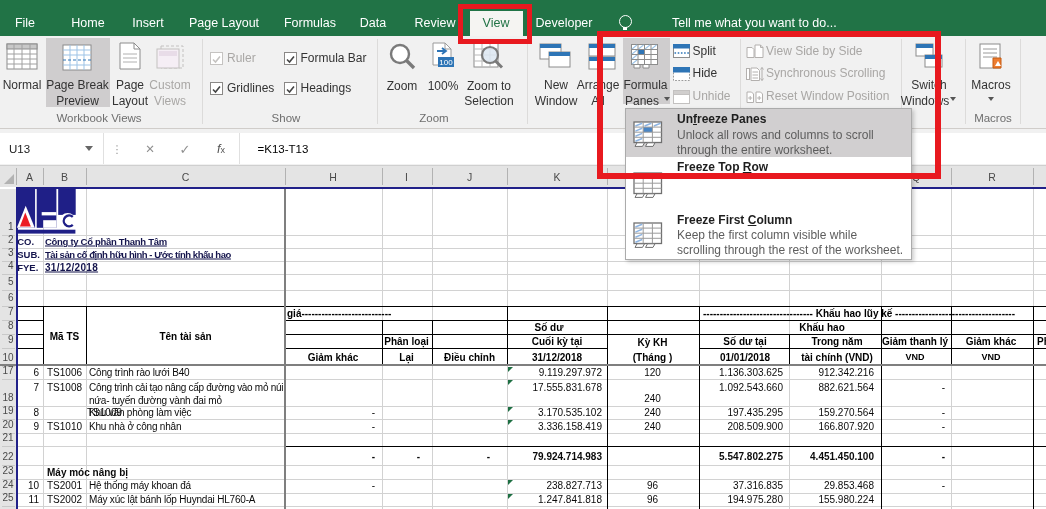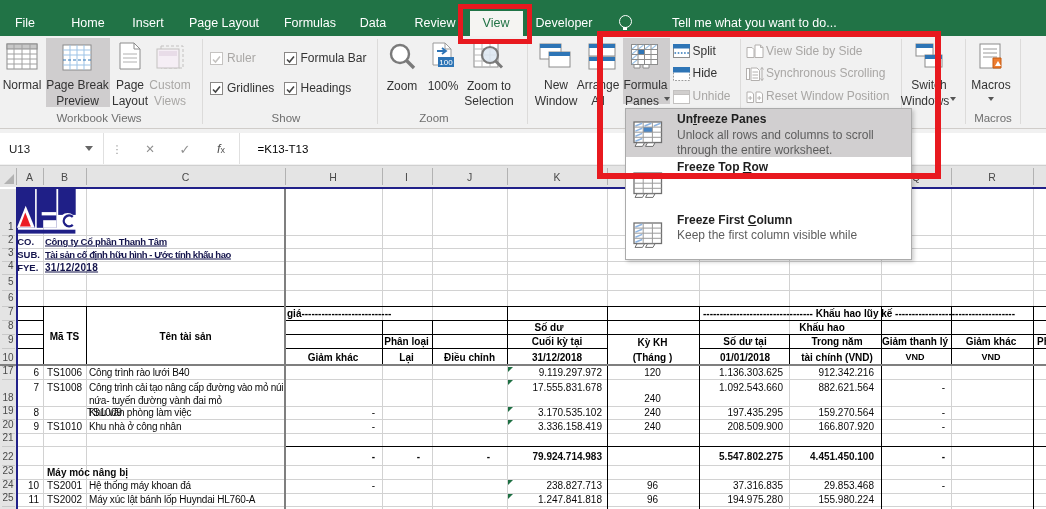--- a/index.html
+++ b/index.html
@@ -524,14 +524,15 @@
           <line x1="1" y1="16.3" x2="28.5" y2="16.3"></line>
         </g>
         <path d="M4 21.8 h7.5 l-2 3.6 h-7.5 z M14.5 21.8 h7.5 l-2 3.6 h-7.5 z" fill="#fff" stroke="#707070"></path>
       </svg></div>
 <div style="position:absolute;left:677px;top:119.4px;font-size:12px;color:#1e1e1e;white-space:nowrap;transform:translateY(-50%);font-weight:bold;">Un<u>f</u>reeze Panes</div>
 <div style="position:absolute;left:677px;top:134.9px;font-size:12px;color:#5d5d5d;white-space:nowrap;transform:translateY(-50%);">Unlock all rows and columns to scroll</div>
 <div style="position:absolute;left:677px;top:150.3px;font-size:12px;color:#5d5d5d;white-space:nowrap;transform:translateY(-50%);">through the entire worksheet.</div>
 <div style="position:absolute;left:677px;top:167.3px;font-size:12px;color:#1e1e1e;white-space:nowrap;transform:translateY(-50%);font-weight:bold;">Freeze Top <u>R</u>ow</div>
 <div style="position:absolute;left:677px;top:219.6px;font-size:12px;color:#1e1e1e;white-space:nowrap;transform:translateY(-50%);font-weight:bold;">Freeze First <u>C</u>olumn</div>
 <div style="position:absolute;left:677px;top:235.3px;font-size:12px;color:#5d5d5d;white-space:nowrap;transform:translateY(-50%);">Keep the first column visible while</div>
+<div style="position:absolute;left:677px;top:250.3px;font-size:12px;color:#5d5d5d;white-space:nowrap;transform:translateY(-50%);">scrolling through the rest of the worksheet.</div>
 <div style="position:absolute;left:457.5px;top:4px;width:74px;height:40px;border:5px solid #e8191f;box-sizing:border-box;"></div>
 <div style="position:absolute;left:597px;top:31px;width:344px;height:147.5px;border:6px solid #e8191f;box-sizing:border-box;"></div>
 </div>
 </body></html>

